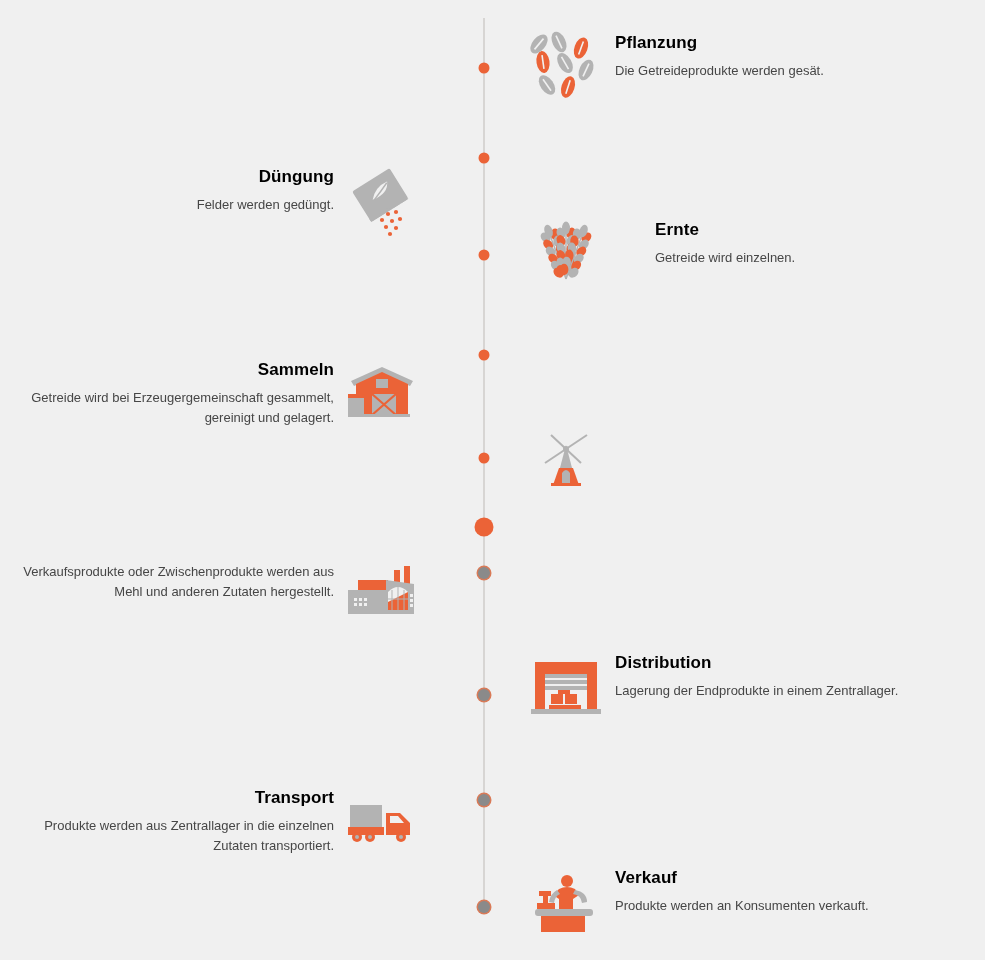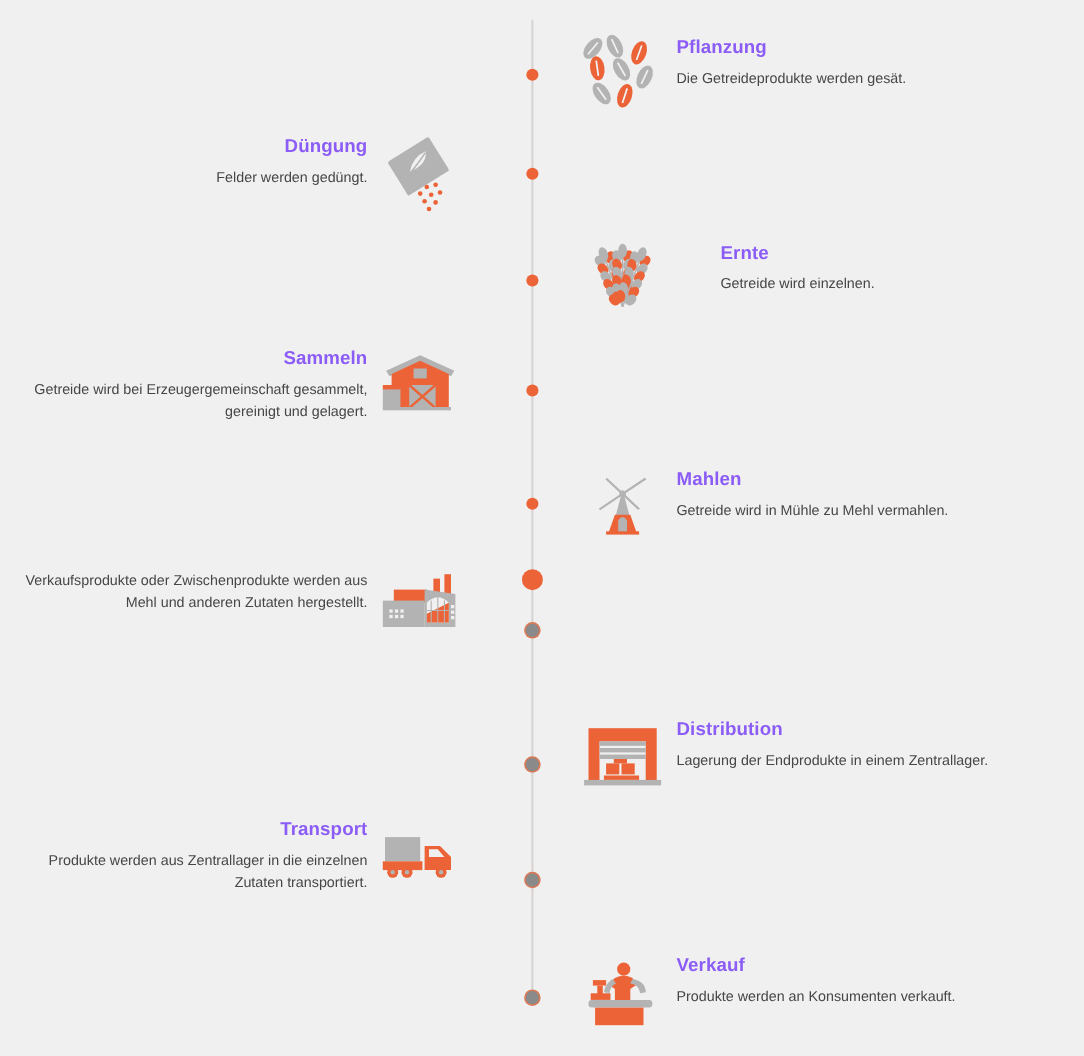--- a/index.html
+++ b/index.html
@@ -59,20 +59,21 @@
     display: flex;
     align-items: flex-start;
   }
   .row.right {
     left: 527px;
     flex-direction: row;
   }
   .row.left {
     right: 563px;
     flex-direction: row;
+    margin-top: 44px;
   }
 
   .icon-wrap {
     width: 78px;
     height: 78px;
     flex: 0 0 78px;
     display: flex;
     align-items: center;
     justify-content: center;
   }
@@ -80,21 +81,21 @@
 
   .texts {
     padding-top: 6px;
   }
   .row.right .texts { margin-left: 10px; text-align: left; }
   .row.left  .texts { margin-right: 10px; text-align: right; }
 
   .step-title {
     font-size: 17px;
     font-weight: bold;
-    color: #8b5cf6;
+    color: #000000;
     letter-spacing: 0.1px;
     margin: 0 0 8px 0;
     line-height: 1.1;
   }
   .step-desc {
     font-size: 13px;
     color: #464646;
     line-height: 1.55;
     margin: 0;
     max-width: 330px;
@@ -264,24 +265,20 @@
       <line x1="37" y1="26" x2="52" y2="40"></line>
       <line x1="37" y1="26" x2="22" y2="12"></line>
     </g>
     <path d="M37 22 L47 60 L27 60 Z" fill="#b3b3b3"></path>
     <path d="M30 45 L44 45 L50 62 L24 62 Z" fill="#eb6337"></path>
     <path d="M33 50 q4 -6 8 0 v12 h-8z" fill="#b3b3b3"></path>
     <rect x="22" y="60" width="30" height="3" fill="#eb6337"></rect>
     <circle cx="37" cy="26" r="3" fill="#b3b3b3"></circle>
   </svg>
       </div>
-      <div class="texts">
-        <div class="step-title">Mahlen</div>
-        <div class="step-desc">Getreide wird in Mühle zu Mehl vermahlen.</div>
-      </div>
     </div>
     <div class="dot current" style="left: 484px; top: 527px;"></div>
     <div class="row left" style="top: 512px;">
       <div class="texts">
         <div class="step-desc">Verkaufsprodukte oder Zwischenprodukte werden aus Mehl und anderen Zutaten hergestellt.</div>
       </div>
       <div class="icon-wrap">
         <svg width="74" height="74" viewBox="0 0 74 74">
     <rect x="48" y="12" width="6" height="22" fill="#eb6337"></rect>
     <rect x="58" y="8" width="6" height="26" fill="#eb6337"></rect>

